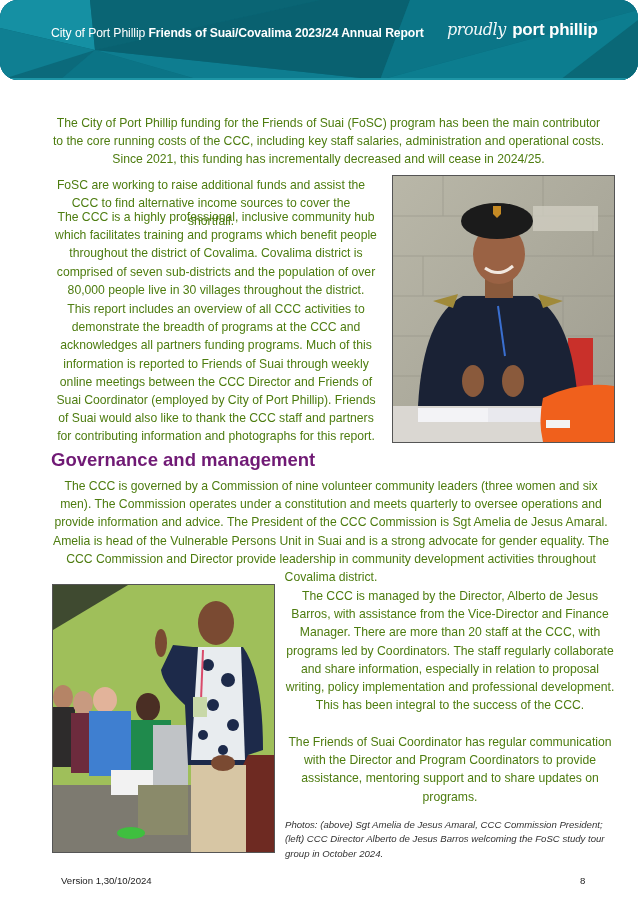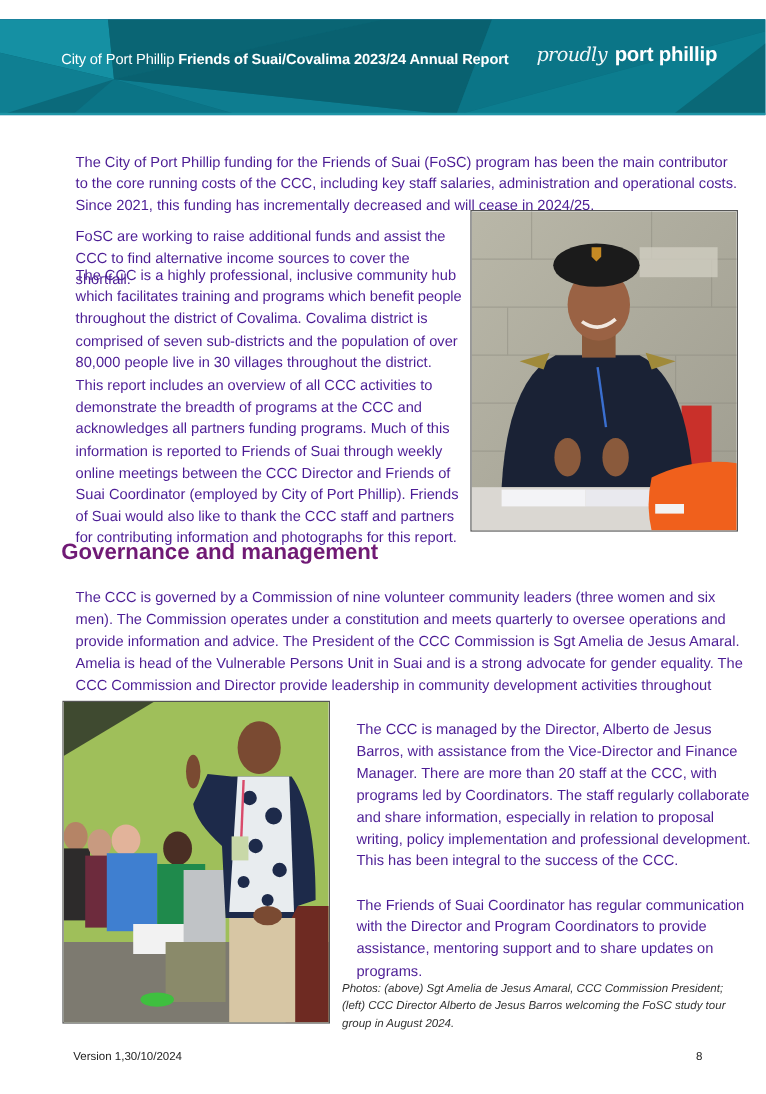--- a/index.html
+++ b/index.html
@@ -3,43 +3,43 @@
 <meta charset="utf-8">
 <style>
   html, body { margin: 0; padding: 0; }
   body {
     width: 638px; height: 912px; position: relative; overflow: hidden;
     background: #ffffff;
     font-family: "Liberation Sans", sans-serif;
     color: #1a1a1a;
   }
   .header {
-    position: absolute; left: 0; top: 16px; width: 638px; height: 80px;
-    background: #0369a1; overflow: hidden;
+    position: absolute; left: 0; top: 0; width: 638px; height: 80px;
+    background: #0369a1; overflow: hidden; border-radius: 18px;
   }
   .header svg.bg { position: absolute; left: 0; top: 0; }
   .header .rule {
     position: absolute; left: 0; bottom: 0; width: 100%; height: 2px; background: #1e95a6;
   }
   .header-title {
     position: absolute; left: 51px; top: 26px; font-size: 12.2px; color: #fff;
     white-space: nowrap; letter-spacing: -0.1px;
   }
   .header-title b { font-weight: bold; }
   .logo {
     position: absolute; left: 447px; top: 20px; color: #fff; white-space: nowrap; text-align: right;
   }
   .logo .script {
     font-family: "DejaVu Serif", serif; font-style: italic; font-size: 16px;
     letter-spacing: -0.5px; font-weight: normal; opacity: 0.95;
   }
   .logo .brand { font-size: 17px; font-weight: bold; margin-left: 2px; letter-spacing: -0.2px; }
 
   .p {
-    position: absolute; font-size: 12.2px; line-height: 18.2px; margin: 12px; color: #4c1d95;
+    position: absolute; font-size: 12.2px; line-height: 18.2px; margin: 0; color: #4d7c0f; text-align: center;
   }
   .h2 {
     position: absolute; left: 51px; top: 449px; font-size: 18.5px; font-weight: bold; margin: 0;
     color: #701a75;
   }
   .caption {
     position: absolute; font-size: 9.6px; line-height: 14.8px; font-style: italic; color: #333;
   }
   .photo {
     position: absolute; border: 1px solid #555; overflow: hidden; box-sizing: border-box;
@@ -164,16 +164,16 @@
     <line x1="150" y1="65" x2="148" y2="115" stroke="#d94a6a" stroke-width="2"></line>
     <rect x="140" y="112" width="14" height="20" fill="#c8d8a8"></rect>
     <rect x="138" y="180" width="55" height="87" fill="#d7c6a4"></rect>
     <ellipse cx="108" cy="58" rx="6" ry="14" fill="#7a4a32"></ellipse>
     <ellipse cx="170" cy="178" rx="12" ry="8" fill="#7a4a32"></ellipse>
   </svg>
 </div>
 
 <p class="p" style="left:285px; top:587px; width:330px;">The CCC is managed by the Director, Alberto de Jesus Barros, with assistance from the Vice-Director and Finance Manager. There are more than 20 staff at the CCC, with programs led by Coordinators. The staff regularly collaborate and share information, especially in relation to proposal writing, policy implementation and professional development. This has been integral to the success of the CCC.</p>
 <p class="p" style="left:285px; top:733px; width:330px;">The Friends of Suai Coordinator has regular communication with the Director and Program Coordinators to provide assistance, mentoring support and to share updates on programs.</p>
-<p class="caption" style="left:285px; top:808px; width:320px;">Photos: (above) Sgt Amelia de Jesus Amaral, CCC Commission President; (left) CCC Director Alberto de Jesus Barros welcoming the FoSC study tour group in August 2024.</p>
+<p class="caption" style="left:285px; top:808px; width:320px;">Photos: (above) Sgt Amelia de Jesus Amaral, CCC Commission President; (left) CCC Director Alberto de Jesus Barros welcoming the FoSC study tour group in October 2024.</p>
 
 <div class="footer-left">Version 1,30/10/2024</div>
 <div class="footer-right">8</div>
 
 </body></html>

